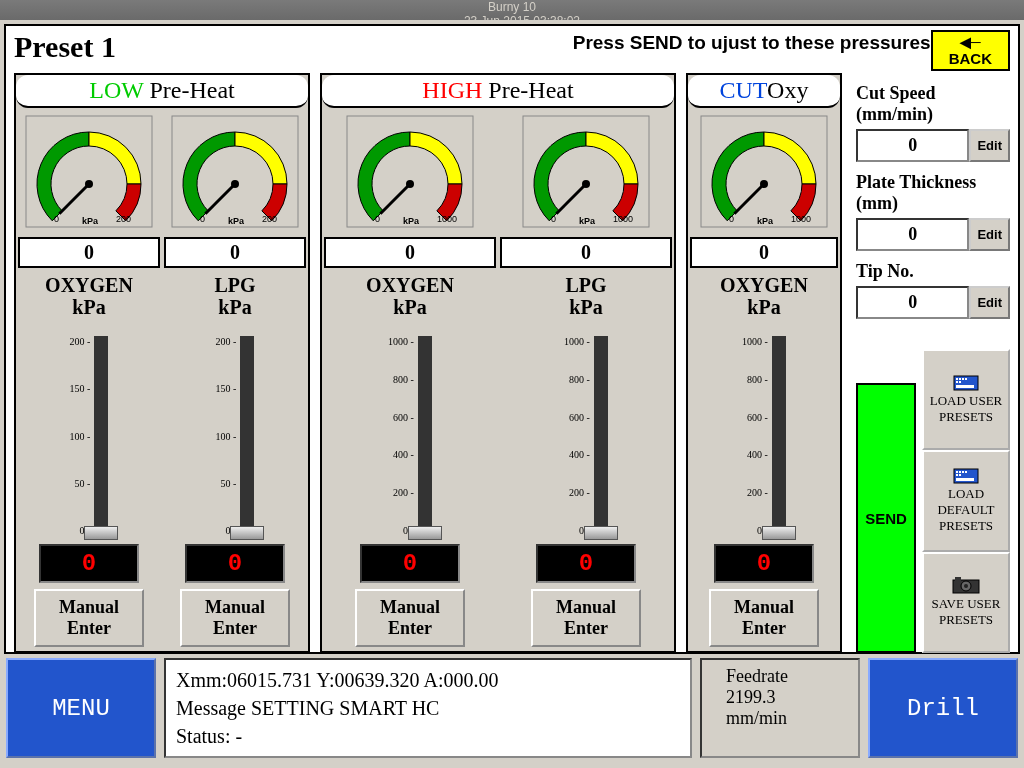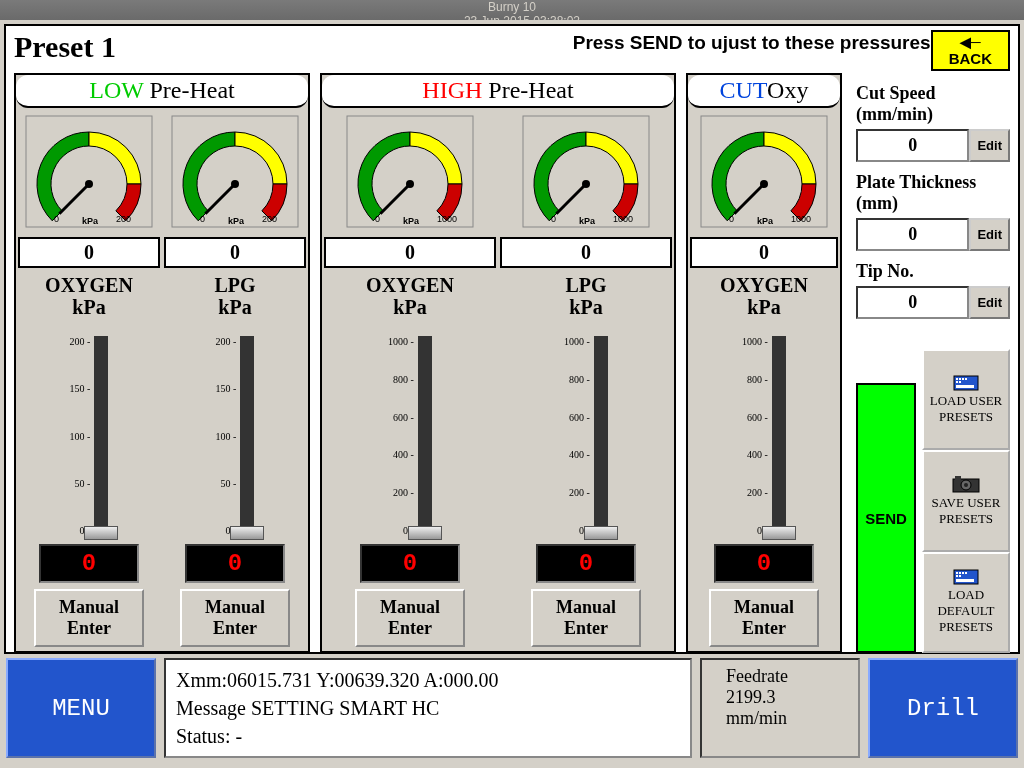--- a/index.html
+++ b/index.html
@@ -288,40 +288,40 @@
                 <rect x="6" y="3" width="2" height="2" fill="#fff"></rect>
                 <rect x="9" y="3" width="2" height="2" fill="#fff"></rect>
                 <rect x="12" y="3" width="2" height="2" fill="#fff"></rect>
                 <rect x="3" y="6" width="2" height="2" fill="#fff"></rect>
                 <rect x="6" y="6" width="2" height="2" fill="#fff"></rect>
                 <rect x="3" y="10" width="18" height="3" fill="#fff"></rect>
               </svg>
             <span>LOAD USER PRESETS</span>
           </div>
           <div class="preset-btn">
-            <svg width="30" height="18">
-                <rect x="2" y="4" width="26" height="13" fill="#333" stroke="#000"></rect>
-                <circle cx="15" cy="10" r="5" fill="#666" stroke="#000"></circle>
-                <circle cx="15" cy="10" r="2" fill="#222"></circle>
-                <rect x="4" y="1" width="6" height="4" fill="#333"></rect>
-              </svg>
-            <span>SAVE USER PRESETS</span>
-          </div>
-          <div class="preset-btn">
             <svg width="26" height="16">
                 <rect x="1" y="1" width="24" height="14" fill="#2255cc" stroke="#000"></rect>
                 <rect x="3" y="3" width="2" height="2" fill="#fff"></rect>
                 <rect x="6" y="3" width="2" height="2" fill="#fff"></rect>
                 <rect x="9" y="3" width="2" height="2" fill="#fff"></rect>
                 <rect x="12" y="3" width="2" height="2" fill="#fff"></rect>
                 <rect x="3" y="6" width="2" height="2" fill="#fff"></rect>
                 <rect x="6" y="6" width="2" height="2" fill="#fff"></rect>
                 <rect x="3" y="10" width="18" height="3" fill="#fff"></rect>
               </svg>
             <span>LOAD DEFAULT PRESETS</span>
+          </div>
+          <div class="preset-btn">
+            <svg width="30" height="18">
+                <rect x="2" y="4" width="26" height="13" fill="#333" stroke="#000"></rect>
+                <circle cx="15" cy="10" r="5" fill="#666" stroke="#000"></circle>
+                <circle cx="15" cy="10" r="2" fill="#222"></circle>
+                <rect x="4" y="1" width="6" height="4" fill="#333"></rect>
+              </svg>
+            <span>SAVE USER PRESETS</span>
           </div>
         </div>
       </div>
     </div>
   </div>
 </div>
 
 <div class="bottombar">
   <div class="menu-btn">MENU</div>
   <div class="status-box">

